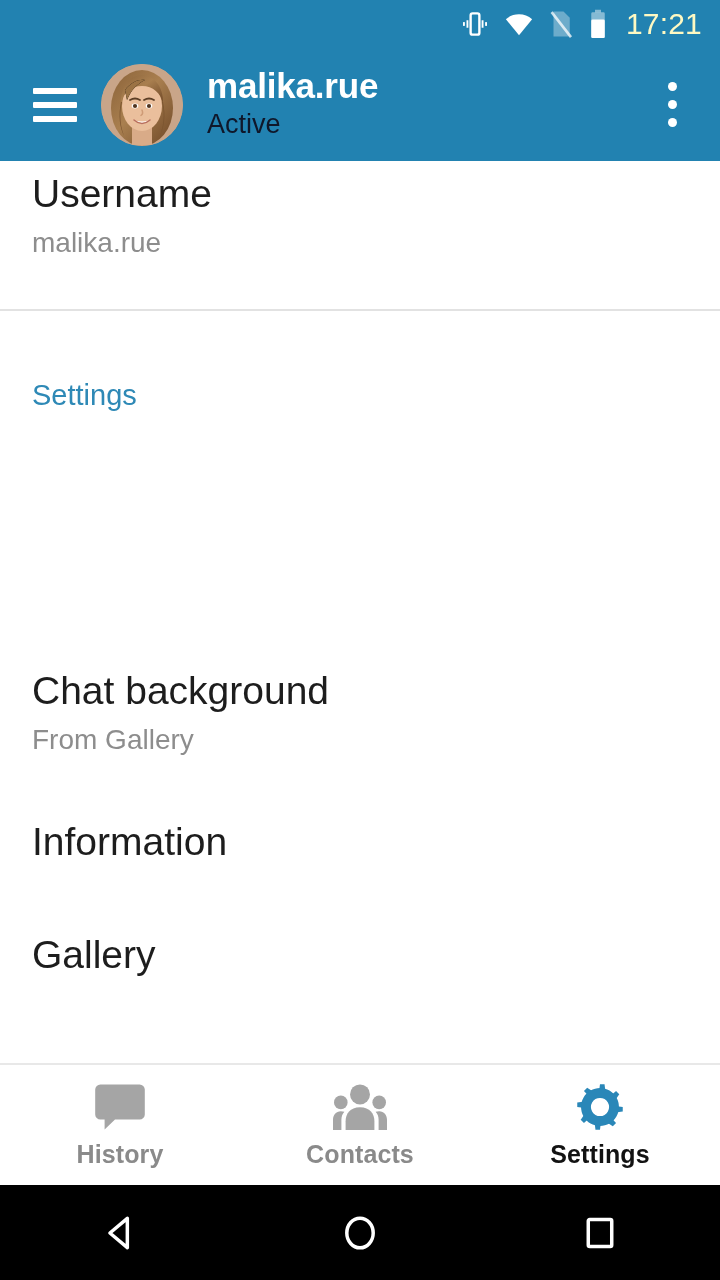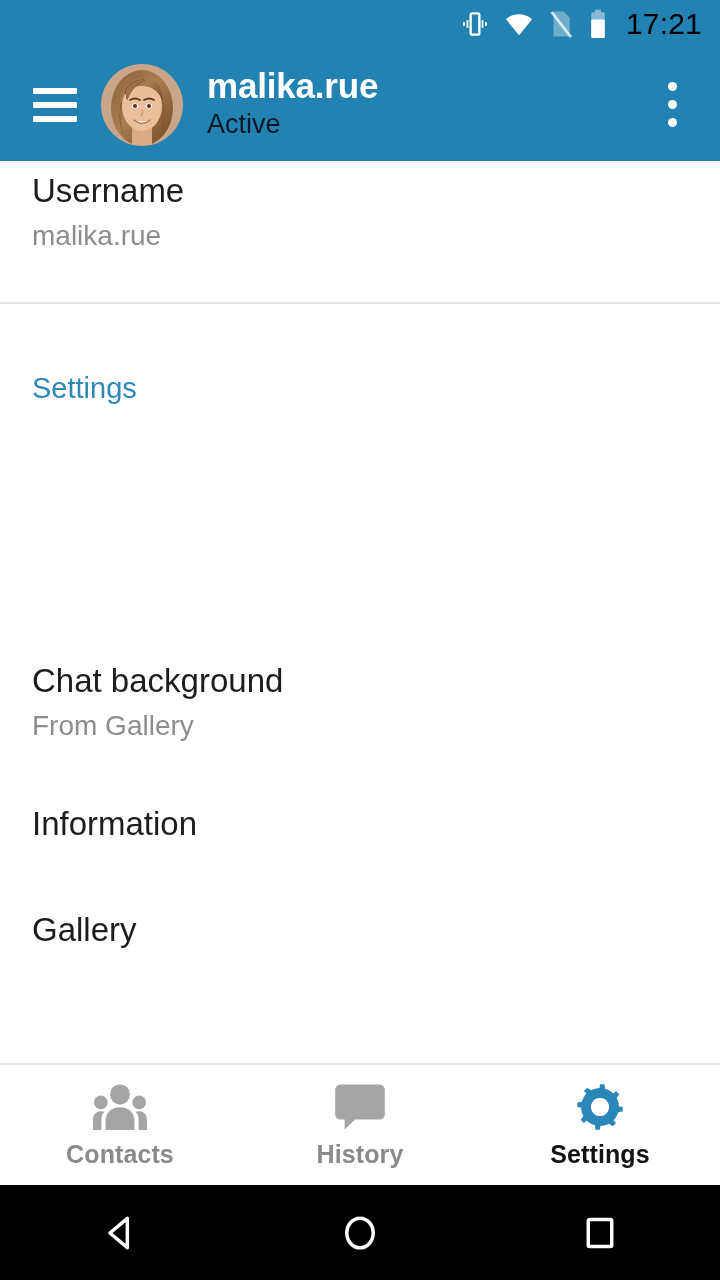--- a/index.html
+++ b/index.html
@@ -13,21 +13,21 @@
 
   
   .statusbar{
     position:absolute; top:0; left:0; width:720px; height:48px;
     background:#2282b1;
     display:flex; align-items:center; justify-content:flex-end;
     padding-right:18px; gap:14px;
   }
   .sb-icon{ display:flex; align-items:center; justify-content:center; }
   .sb-time{
-    color:#000000; font-size:30px; font-weight:400;
+    color:#fef9c3; font-size:30px; font-weight:400;
     letter-spacing:0.2px; margin-left:4px;
   }
 
   
   .appbar{
     position:absolute; top:48px; left:0; width:720px; height:113px;
     background:#2282b1;
     display:flex; align-items:center;
   }
   .hamburger{
@@ -53,21 +53,21 @@
     cursor:pointer;
   }
   .overflow span{ width:9px; height:9px; border-radius:50%; background:#ffffff; display:block; }
 
   
   .content{
     position:absolute; top:161px; left:0; width:720px; height:902px;
     background:#ffffff; overflow:hidden;
   }
   .row{ padding:0 32px; }
-  .row-title{ font-size:33px; color:#1d1d1d; font-weight:400; line-height:1.2; }
+  .row-title{ font-size:39px; color:#1d1d1d; font-weight:400; line-height:1.2; }
   .row-sub{ font-size:28px; color:#8d8d8d; font-weight:400; line-height:1.2; margin-top:8px; }
 
   .username-block{ padding:10px 32px 0 32px; }
   .divider{ height:2px; background:#e2e2e2; margin-top:50px; }
 
   .section-header{
     padding:0 32px; font-size:29px; color:#2e89b6; font-weight:400;
   }
 
   
@@ -231,39 +231,39 @@
       <div class="row-title">Gallery</div>
 
     </div>
 
   </div>
 
   <div class="tabbar">
 
     <div class="tab">
       <span class="tab-icon">
+        <svg width="52" height="50" viewBox="0 0 26 25">
+          <path d="M3.2 1.2 h19.6 a2.6 2.6 0 0 1 2.6 2.6 v12.4 a2.6 2.6 0 0 1 -2.6 2.6 h-12.3 l-5.2 5 v-5 h-2.1 a2.6 2.6 0 0 1 -2.6 -2.6 v-12.4 a2.6 2.6 0 0 1 2.6 -2.6 z" fill="#a5a5a5"></path>
+        </svg>
+      </span>
+      <span class="tab-label">History</span>
+    </div>
+
+    <div class="tab">
+      <span class="tab-icon">
         <svg width="54" height="50" viewBox="0 0 27 25">
           <circle cx="13.5" cy="6.2" r="5.0" fill="#a5a5a5"></circle>
           <path d="M13.5 12.6 c-5.0 0 -7.2 3.3 -7.2 7.0 v4.4 h14.4 v-4.4 c0 -3.7 -2.2 -7.0 -7.2 -7.0 z" fill="#a5a5a5"></path>
           <circle cx="3.9" cy="10.2" r="3.4" fill="#a5a5a5"></circle>
           <path d="M3.9 14.6 c-2.4 0 -3.9 1.9 -3.9 4.3 v5.1 h4.2 v-5.1 c0 -1.6 0.5 -3.0 1.5 -4.0 a5.3 5.3 0 0 0 -1.8 -0.3 z" fill="#a5a5a5"></path>
           <circle cx="23.1" cy="10.2" r="3.4" fill="#a5a5a5"></circle>
           <path d="M23.1 14.6 c2.4 0 3.9 1.9 3.9 4.3 v5.1 h-4.2 v-5.1 c0 -1.6 -0.5 -3.0 -1.5 -4.0 a5.3 5.3 0 0 1 1.8 -0.3 z" fill="#a5a5a5"></path>
         </svg>
       </span>
       <span class="tab-label">Contacts</span>
-    </div>
-
-    <div class="tab">
-      <span class="tab-icon">
-        <svg width="52" height="50" viewBox="0 0 26 25">
-          <path d="M3.2 1.2 h19.6 a2.6 2.6 0 0 1 2.6 2.6 v12.4 a2.6 2.6 0 0 1 -2.6 2.6 h-12.3 l-5.2 5 v-5 h-2.1 a2.6 2.6 0 0 1 -2.6 -2.6 v-12.4 a2.6 2.6 0 0 1 2.6 -2.6 z" fill="#a5a5a5"></path>
-        </svg>
-      </span>
-      <span class="tab-label">History</span>
     </div>
 
     <div class="tab active">
       <span class="tab-icon">
         <svg width="52" height="52" viewBox="0 0 48 48">
           <g fill="#2a87b8">
             <path d="M24 3 l4.2 0 l0.9 7.1 l-6 0 z"></path>
             <path d="M24 45 l-4.2 0 l-0.9 -7.1 l6 0 z"></path>
             <path d="M45 24 l0 4.2 l-7.1 0.9 l0 -6 z"></path>
             <path d="M3 24 l0 -4.2 l7.1 -0.9 l0 6 z"></path>

